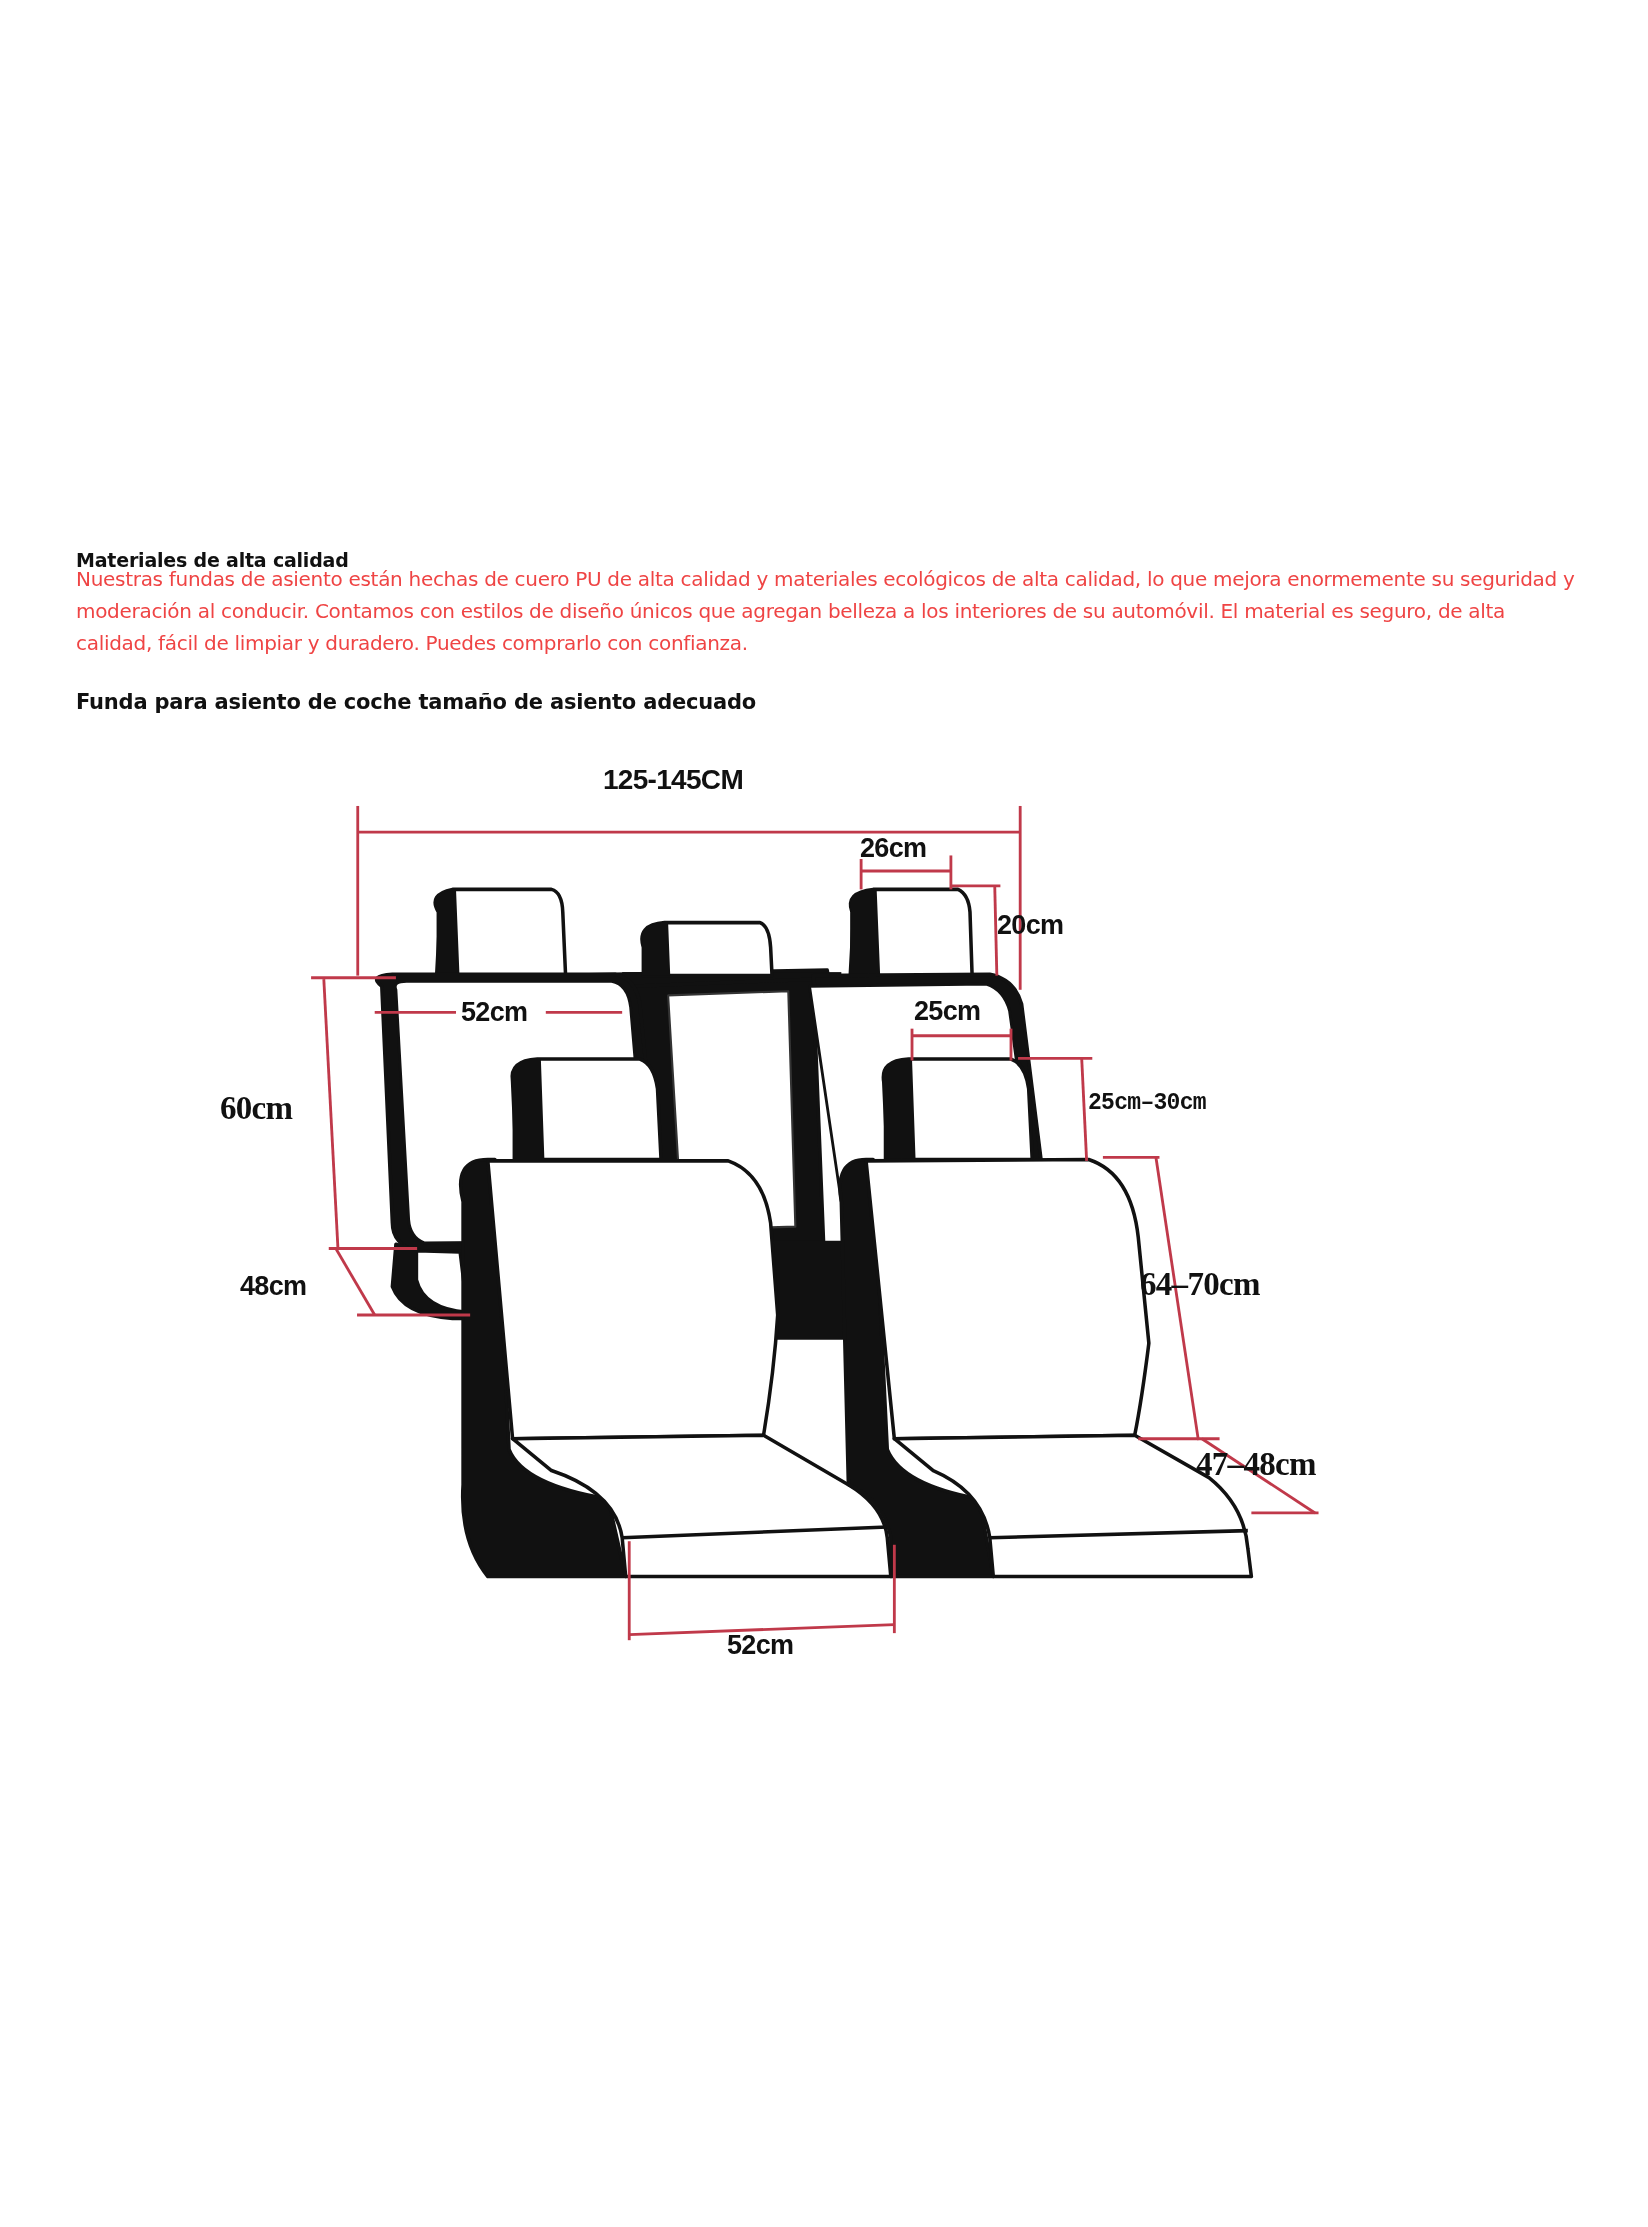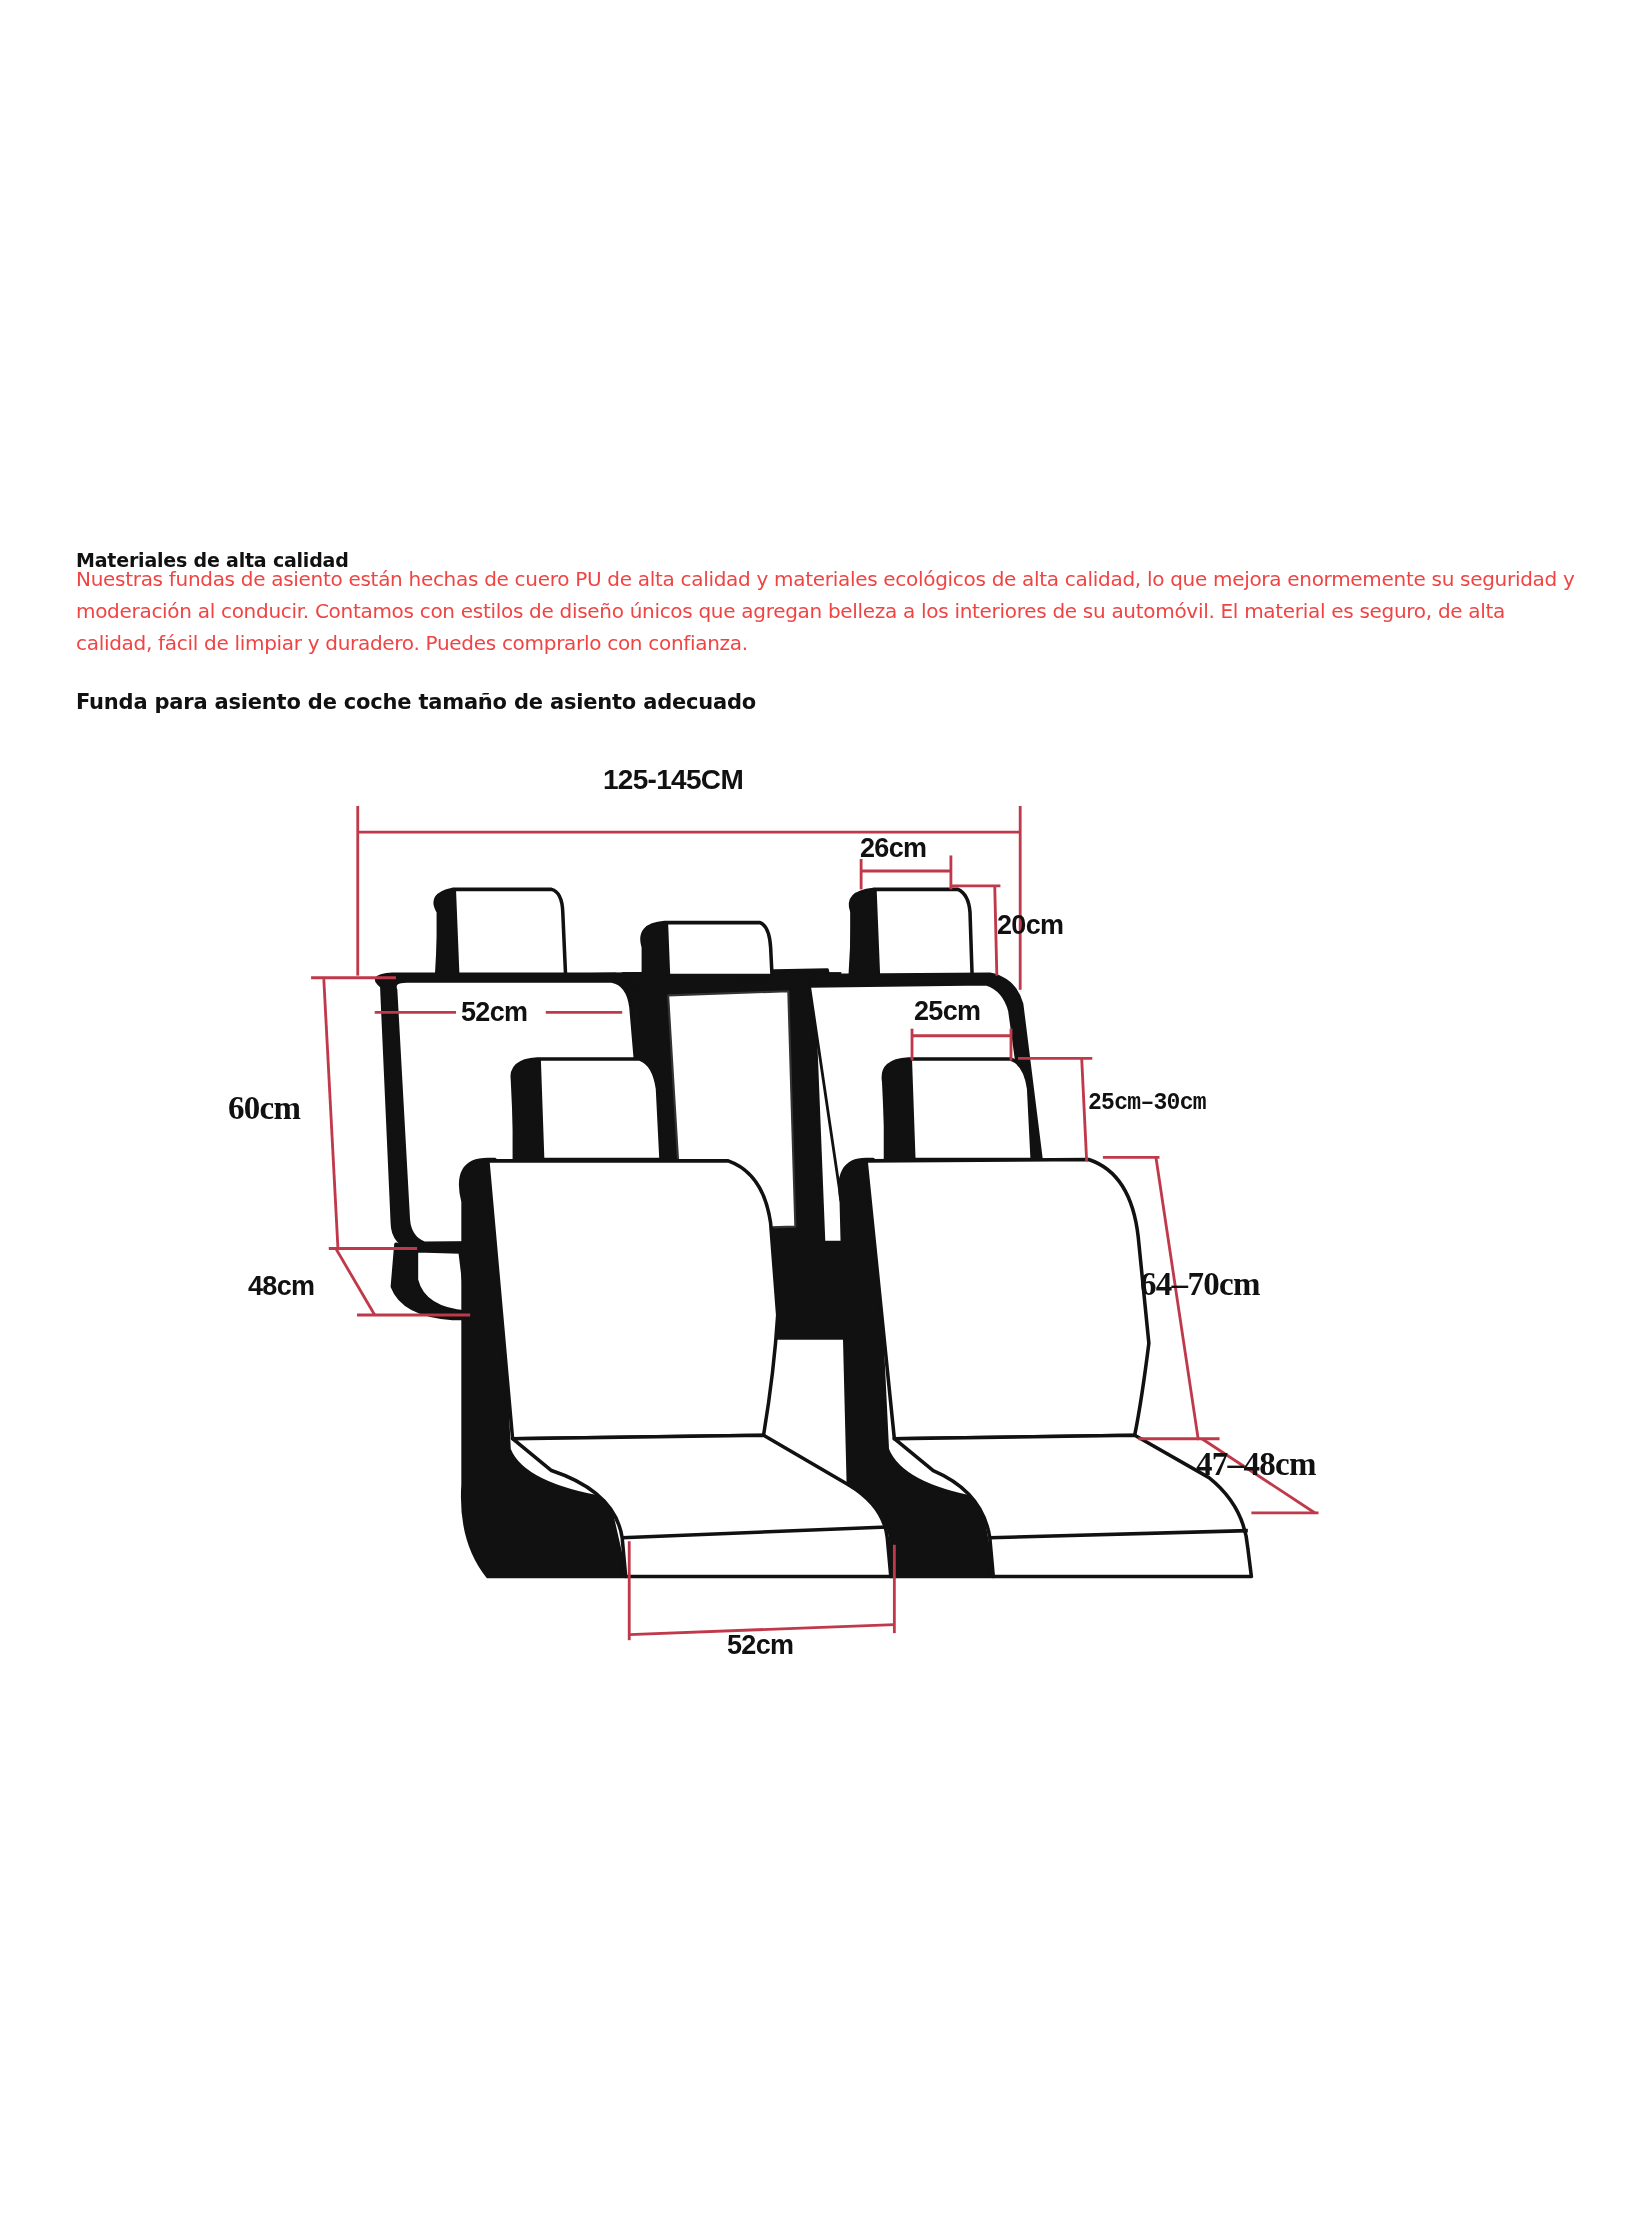--- a/index.html
+++ b/index.html
@@ -112,20 +112,20 @@
       <line x1="1265" y1="2185" x2="1265" y2="2310"></line>
       <line x1="890" y1="2312" x2="1265" y2="2298"></line>
     </g>
   </svg>
 
   <span class="dimlabel" style="left:603px; top:764px;">125-145CM</span>
   <span class="dimlabel" style="left:860px; top:833px; font-size:27px;">26cm</span>
   <span class="dimlabel" style="left:997px; top:910px; font-size:27px;">20cm</span>
   <span class="dimlabel" style="left:461px; top:997px; font-size:27px;">52cm</span>
   <span class="dimlabel" style="left:914px; top:996px; font-size:27px;">25cm</span>
-  <span class="dimlabel serif" style="left:228px; top:1090px;">60cm</span>
+  <span class="dimlabel serif" style="left:220px; top:1090px;">60cm</span>
   <span class="dimlabel" style="left:1088px; top:1090px; font-size:23px;font-family:Liberation Mono, monospace;">25cm–30cm</span>
-  <span class="dimlabel" style="left:248px; top:1271px; font-size:27px;">48cm</span>
+  <span class="dimlabel" style="left:240px; top:1271px; font-size:27px;">48cm</span>
   <span class="dimlabel serif" style="left:1140px; top:1266px;">64–70cm</span>
   <span class="dimlabel serif" style="left:1196px; top:1446px;">47–48cm</span>
   <span class="dimlabel" style="left:727px; top:1630px; font-size:27px;">52cm</span>
 </div>
 
 
 </body></html>

